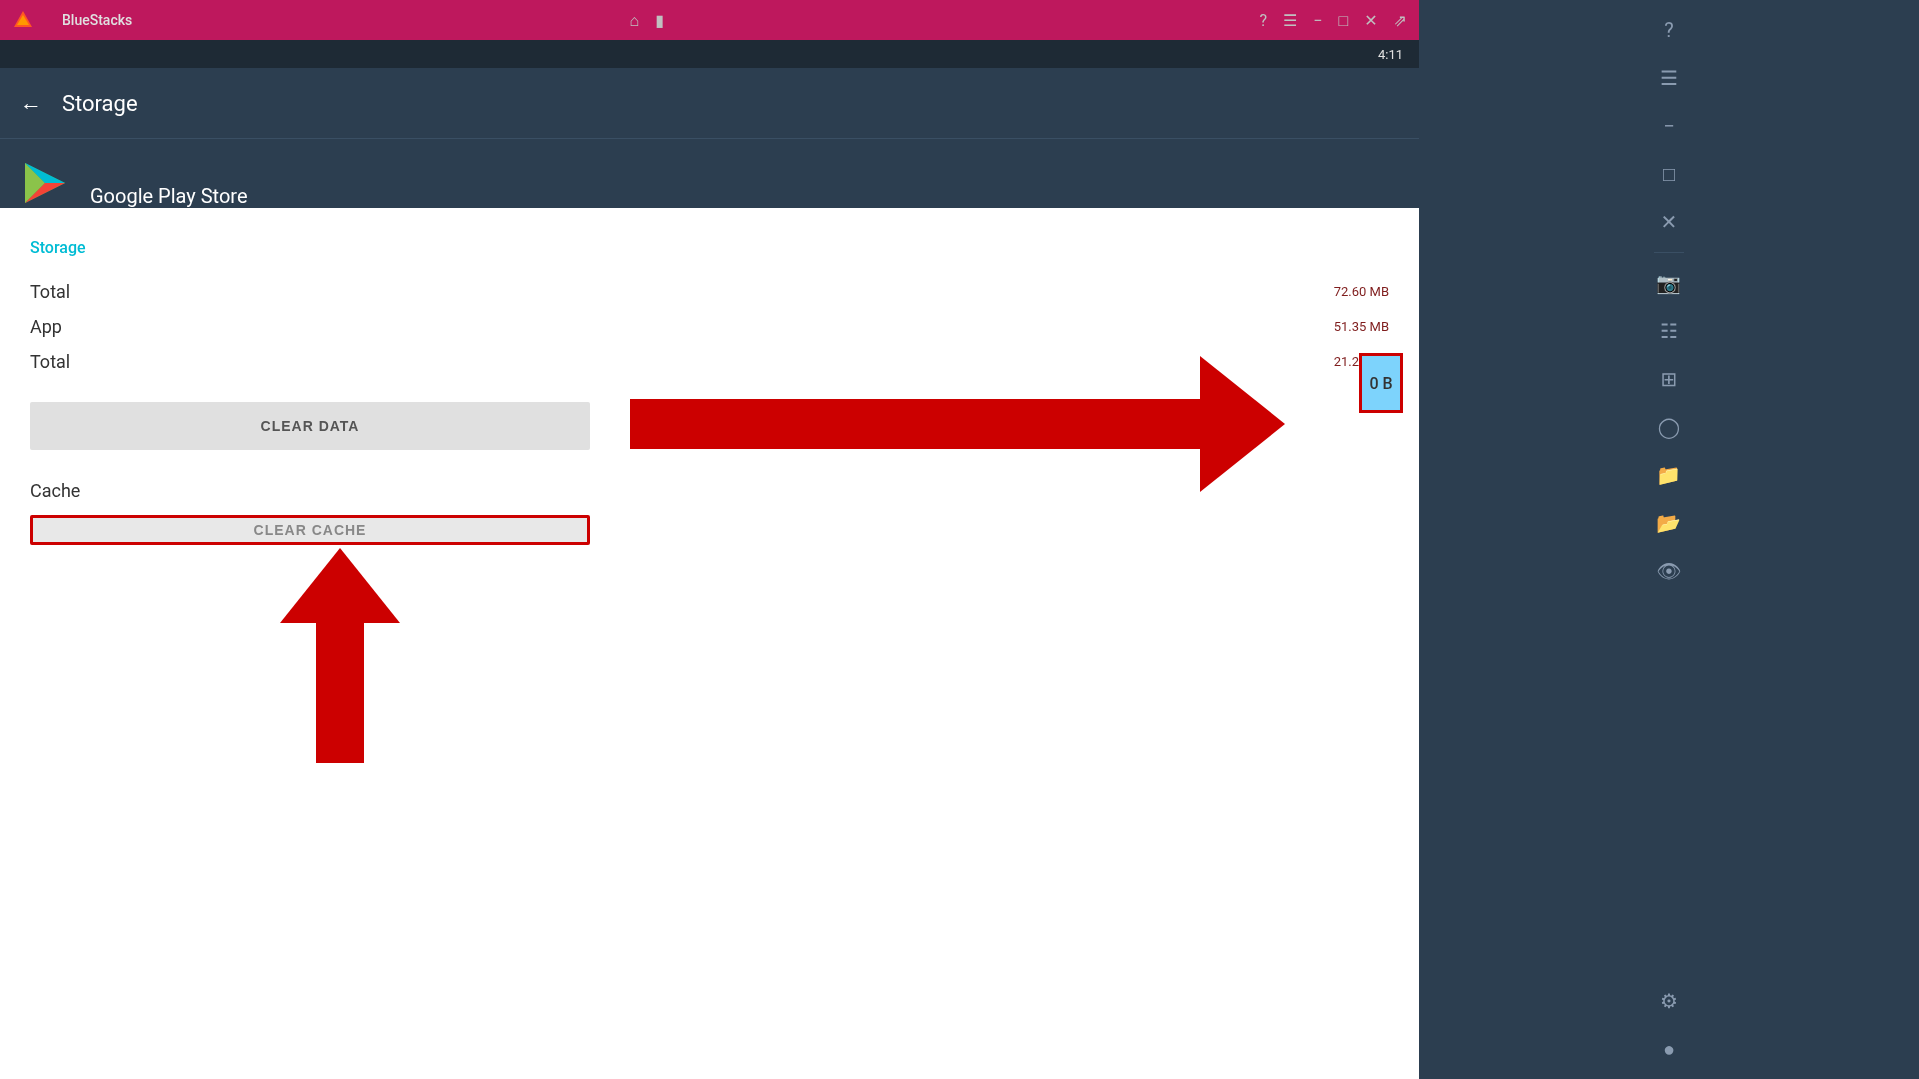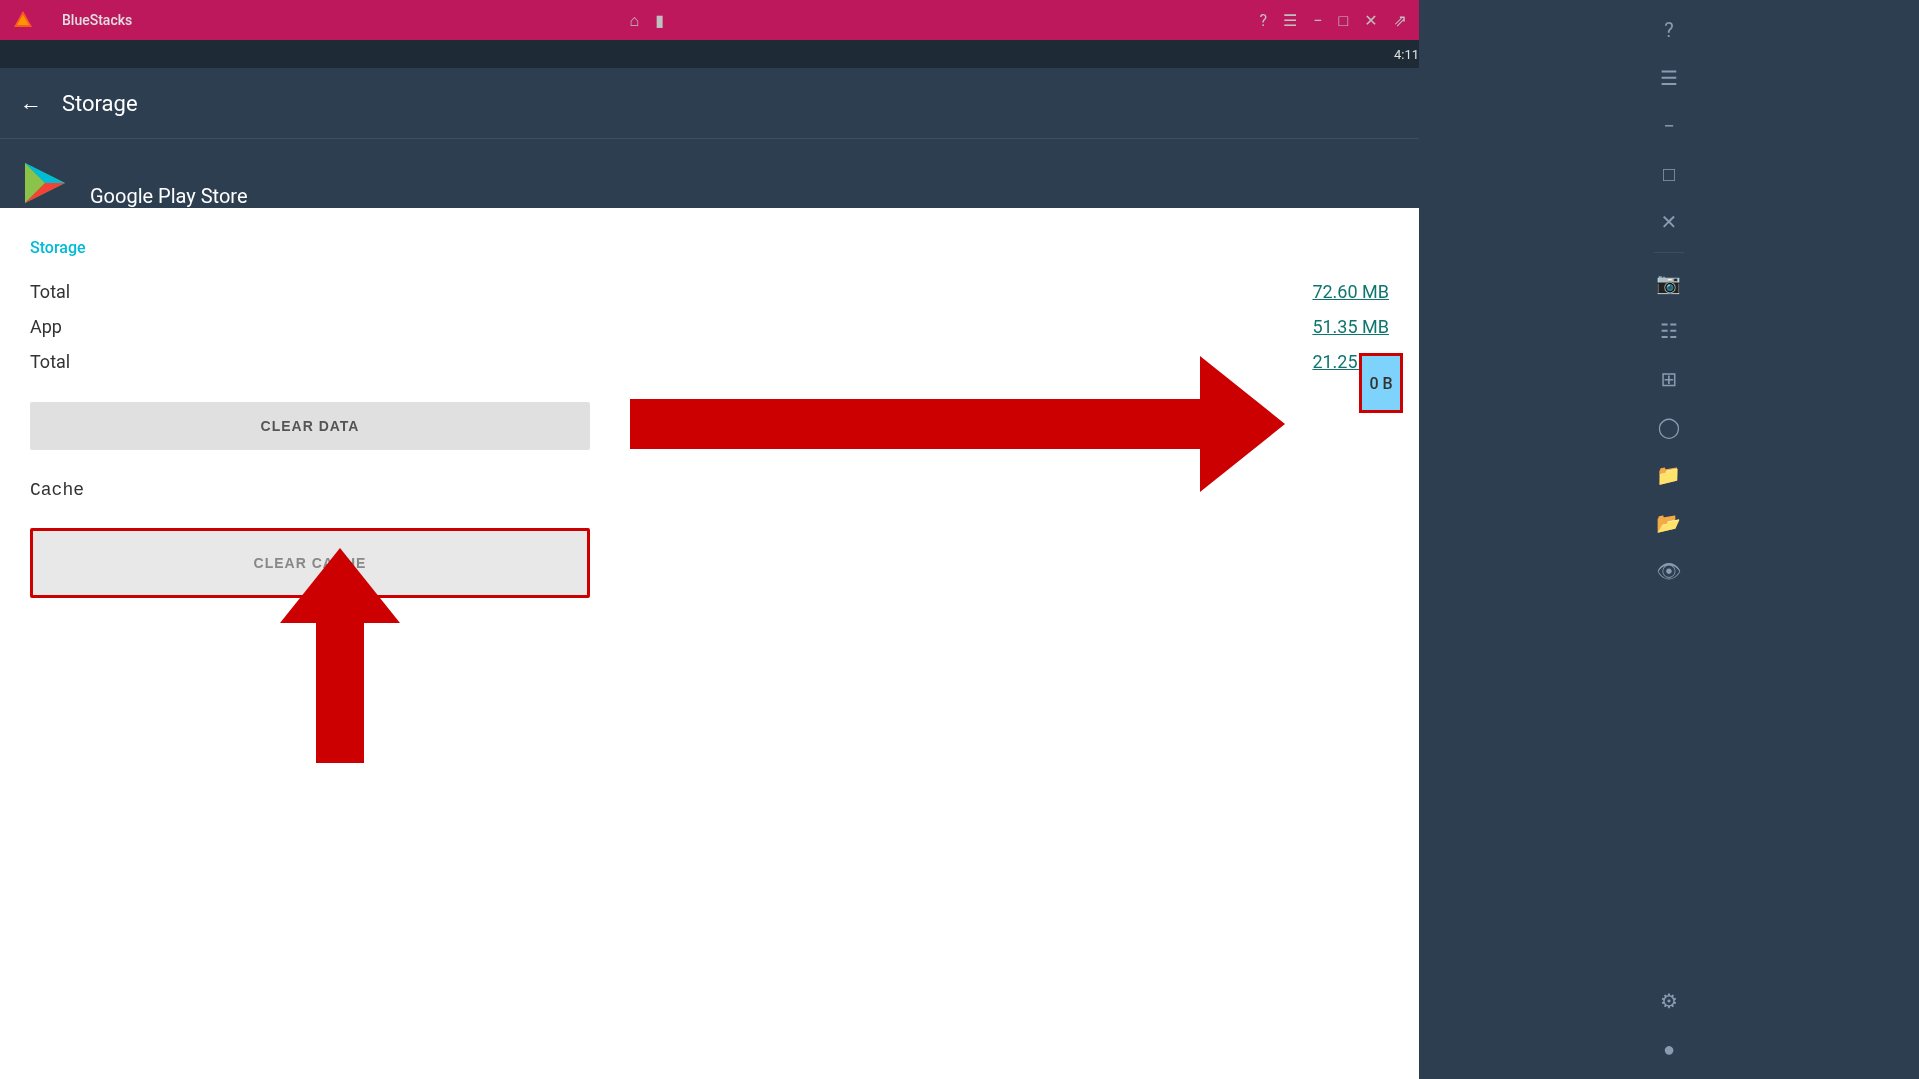--- a/index.html
+++ b/index.html
@@ -45,21 +45,21 @@
       cursor: pointer;
     }
 
     
     .clock-bar {
       height: 28px;
       background: #1e2a35;
       display: flex;
       justify-content: flex-end;
       align-items: center;
-      padding-right: 0;
+      padding-right: 16px;
       flex-shrink: 0;
     }
     .clock-time {
       color: #e0e0e0;
       font-size: 13px;
     }
 
     
     .android-area {
       flex: 1;
@@ -126,23 +126,22 @@
       display: flex;
       justify-content: space-between;
       align-items: center;
       margin-bottom: 14px;
     }
     .storage-label {
       color: #333;
       font-size: 18px;
     }
     .storage-value {
-      color: #0f766e;
-      font-size: 18px;
-      text-decoration: underline;
+      color: #7f1d1d;
+      font-size: 13px;
     }
 
     .clear-data-btn {
       background: #e0e0e0;
       border: none;
       padding: 16px 4px;
       width: 560px;
       text-align: center;
       font-size: 14px;
       font-weight: 700;
@@ -150,32 +149,31 @@
       color: #555;
       cursor: pointer;
       margin: 16px 0 30px 0;
       border-radius: 2px;
     }
 
     .cache-row {
       display: flex;
       justify-content: space-between;
       align-items: flex-start;
-      margin-bottom: 28px;
-      font-family: Liberation Mono, monospace;
+      margin-bottom: 14px;
     }
     .cache-label {
       color: #333;
       font-size: 18px;
     }
 
     .clear-cache-btn {
       background: #e8e8e8;
       border: 3px solid #cc0000;
-      padding: 24px 0;
+      padding: 4px 0;
       width: 560px;
       text-align: center;
       font-size: 14px;
       font-weight: 700;
       letter-spacing: 1px;
       color: #888;
       cursor: pointer;
       border-radius: 2px;
       margin-bottom: 0;
     }

